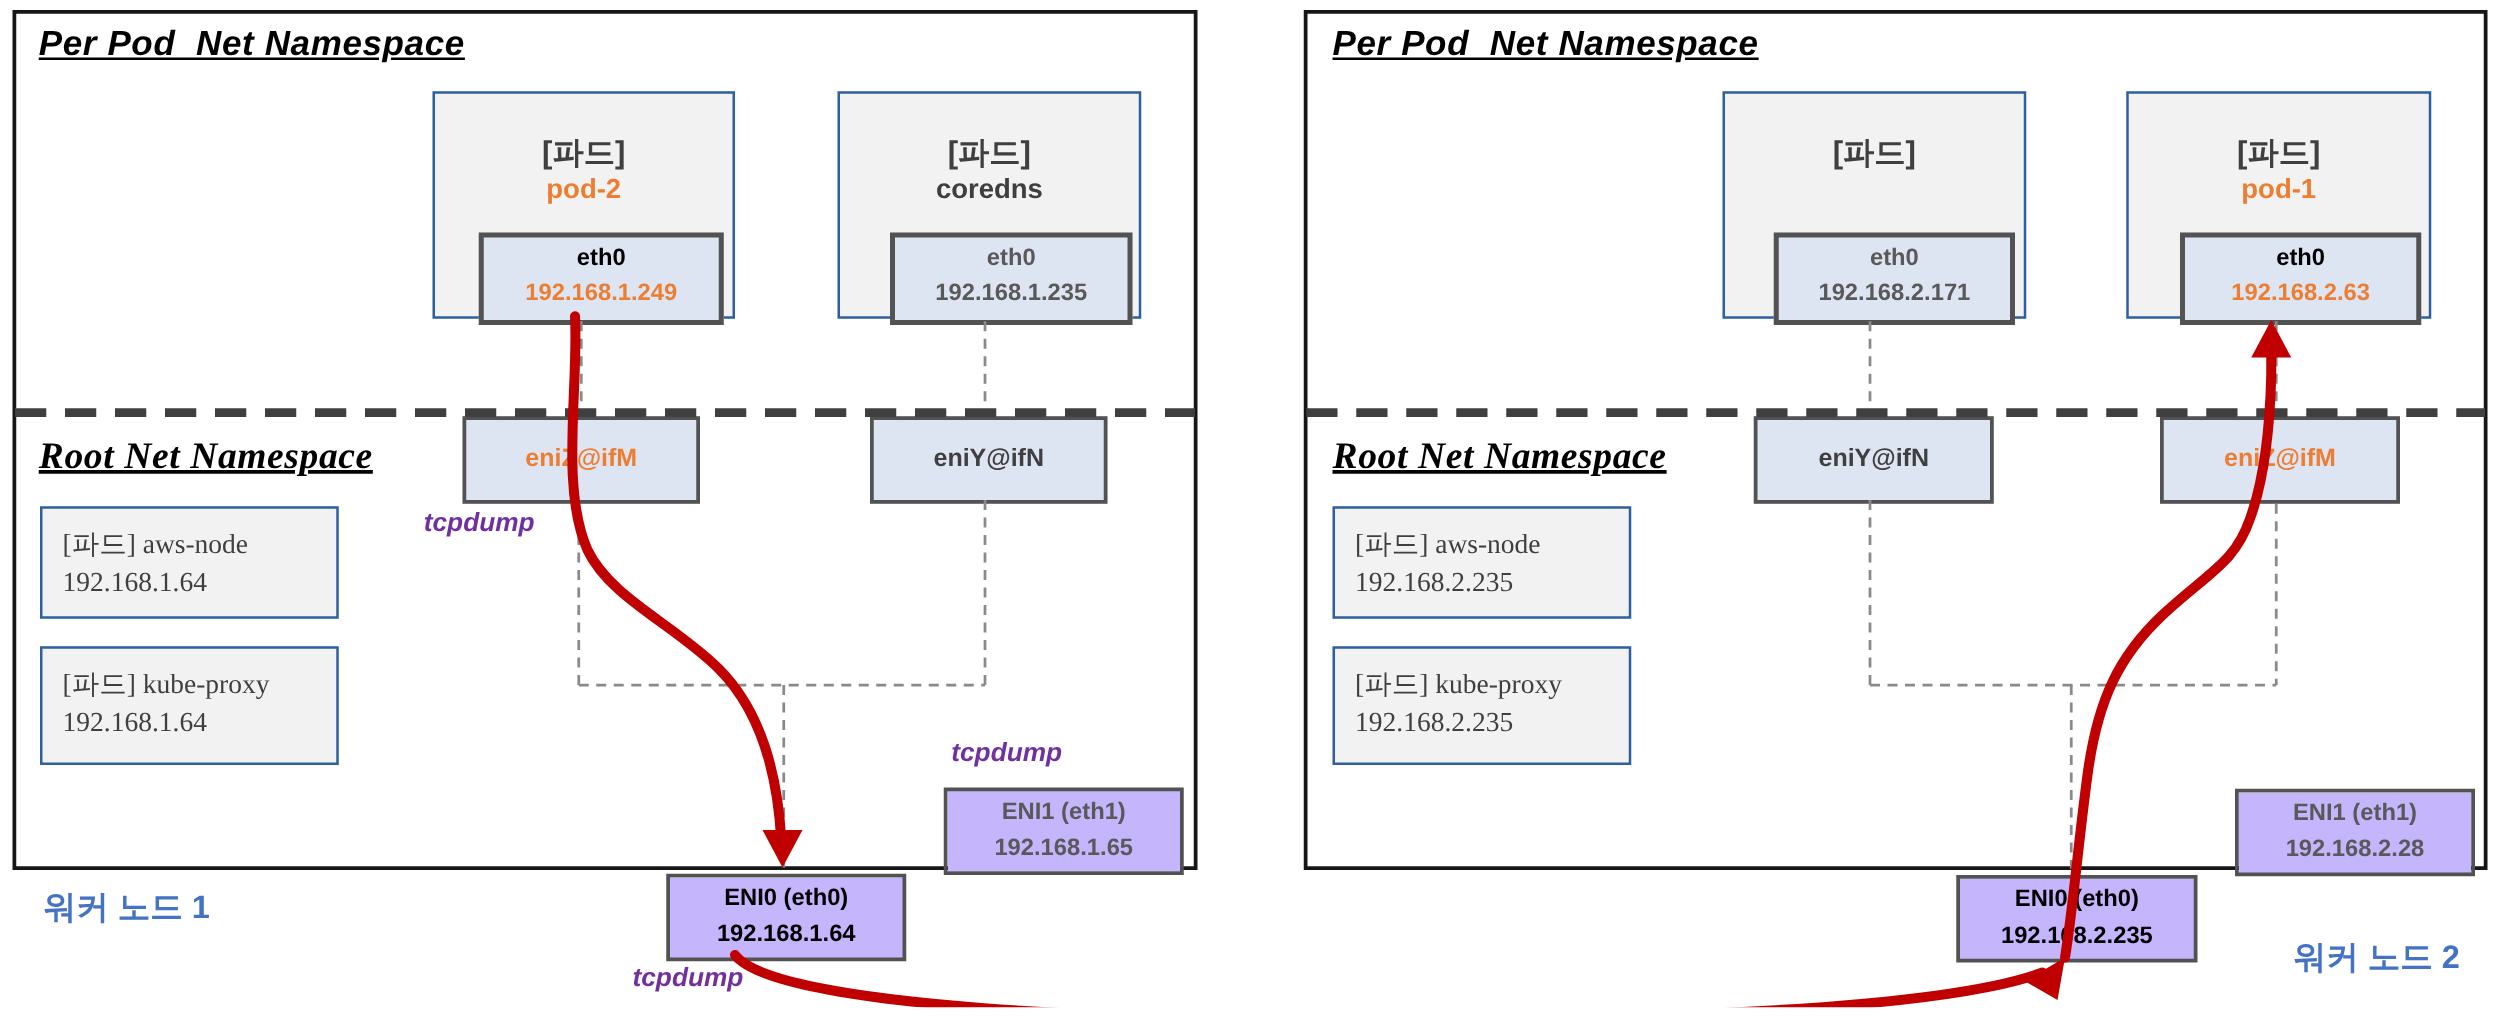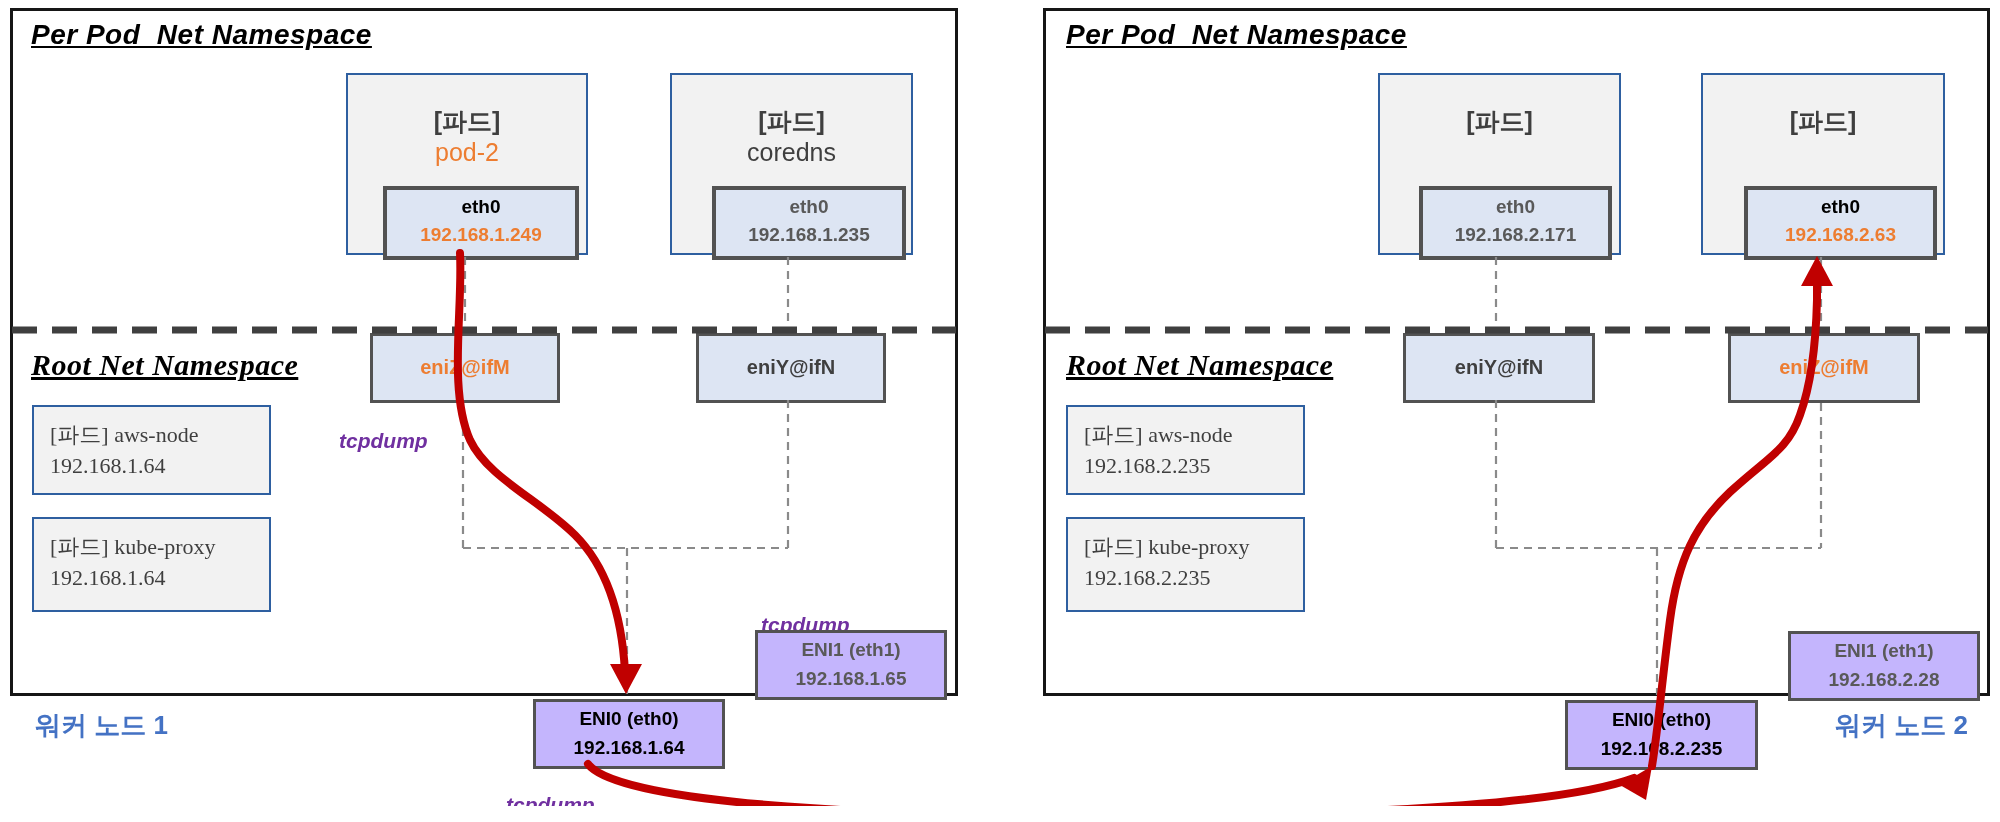--- a/index.html
+++ b/index.html
@@ -9,36 +9,36 @@
             border:3px solid #161616;box-sizing:border-box;}
   #node1{left:10px;width:948px;}
   #node2{left:1043px;width:947px;}
   .ns-title{position:absolute;font-style:italic;font-weight:bold;color:#000;
             text-decoration:underline;white-space:pre;letter-spacing:.5px;}
   .per-pod{font-size:28px;}
   .root{font-size:30px;font-family:Liberation Serif, serif;}
   .pod-card{position:absolute;background:#f2f2f2;border:2.5px solid #2e5fa0;
             box-sizing:border-box;text-align:center;}
   .pod-tag{font-size:25px;font-weight:bold;color:#3f3f3f;margin-top:30px;}
-  .pod-name{font-size:25px;font-weight:normal;color:#3f3f3f;}
+  .pod-name{font-size:22px;font-weight:bold;color:#3f3f3f;}
   .hl{color:#ED7D31 !important;}
   .muted{color:#595959 !important;}
   .iface-box{position:absolute;background:#dde5f3;border:4px solid #525252;
              box-sizing:border-box;text-align:center;padding-top:3px;margin-left:14px;}
   .iface-line{font-size:19px;font-weight:bold;color:#000;line-height:28px;}
   .veth-box{position:absolute;background:#dde5f3;border:3.5px solid #525252;
             box-sizing:border-box;text-align:center;}
   .veth-label{font-size:20px;font-weight:bold;color:#3f3f3f;line-height:63px;}
   .eni-box{position:absolute;background:#c4b5fd;border:3.5px solid #525252;
            box-sizing:border-box;text-align:center;padding-top:2px;background-clip:padding-box;}
   .eni-line{font-size:19px;font-weight:bold;color:#000;line-height:29px;}
   .sys-card{position:absolute;background:#f2f2f2;border:2.5px solid #2e5fa0;
             box-sizing:border-box;font-family:"Liberation Serif", serif;
             font-size:22px;color:#3f3f3f;padding:12px 0 0 16px;line-height:31px;}
-  .tcpdump{position:absolute;font-style:italic;font-weight:bold;font-size:21px;color:#7030A0;margin-top:22px;}
+  .tcpdump{position:absolute;font-style:italic;font-weight:bold;font-size:21px;color:#7030A0;}
   .node-label{position:absolute;font-size:26px;font-weight:bold;color:#4472C4;}
   .overlay{position:absolute;left:0;top:0;width:2000px;height:822px;pointer-events:none;}
 </style>
 </head>
 <body>
 
 <div class="canvas">
 
   <div class="node-box" id="node1">
     <div class="ns-title per-pod" style="left:18px;top:8px;">Per Pod  Net Namespace</div>
@@ -104,20 +104,21 @@
     <div class="pod-card" style="left:332px;top:62px;width:243px;height:182px;overflow:visible;">
       <div class="pod-tag">[파드]</div>
       <div class="iface-box" style="left:25px;top:111px;width:193px;height:74px;">
         <div class="iface-line muted">eth0</div>
         <div class="iface-line muted">192.168.2.171</div>
       </div>
     </div>
 
     <div class="pod-card" style="left:655px;top:62px;width:244px;height:182px;overflow:visible;">
       <div class="pod-tag">[파드]</div>
+      <div class="pod-name hl">pod-1</div>
       <div class="iface-box" style="left:27px;top:111px;width:193px;height:74px;">
         <div class="iface-line">eth0</div>
         <div class="iface-line hl">192.168.2.63</div>
       </div>
     </div>
 
     <div class="ns-title root" style="left:20px;top:337px;">Root Net Namespace</div>
 
     <div class="veth-box" style="left:357px;top:322px;width:192px;height:70px;">
       <div class="veth-label">eniY@ifN</div>
@@ -139,21 +140,21 @@
       <div class="eni-line muted">ENI1 (eth1)</div>
       <div class="eni-line muted">192.168.2.28</div>
     </div>
 
     <div class="eni-box" style="left:519px;top:689px;width:193px;height:70px;">
       <div class="eni-line">ENI0 (eth0)</div>
       <div class="eni-line">192.168.2.235</div>
     </div>
   </div>
 
-  <div class="node-label" style="left:1835px;top:708px;">워커 노드 2</div>
+  <div class="node-label" style="left:1835px;top:748px;">워커 노드 2</div>
 
   <svg class="overlay" viewBox="0 0 2000 822">
 
     <line x1="12" y1="330" x2="956" y2="330" stroke="#3f3f3f" stroke-width="7" stroke-dasharray="25 15"></line>
     <line x1="1045" y1="330" x2="1988" y2="330" stroke="#3f3f3f" stroke-width="7" stroke-dasharray="25 15"></line>
 
     <g stroke="#8a8a8a" stroke-width="2.2" stroke-dasharray="8 6" fill="none">
       <path d="M465,257 V326"></path>
       <path d="M788,257 V326"></path>
       <path d="M463,400 V548"></path>

